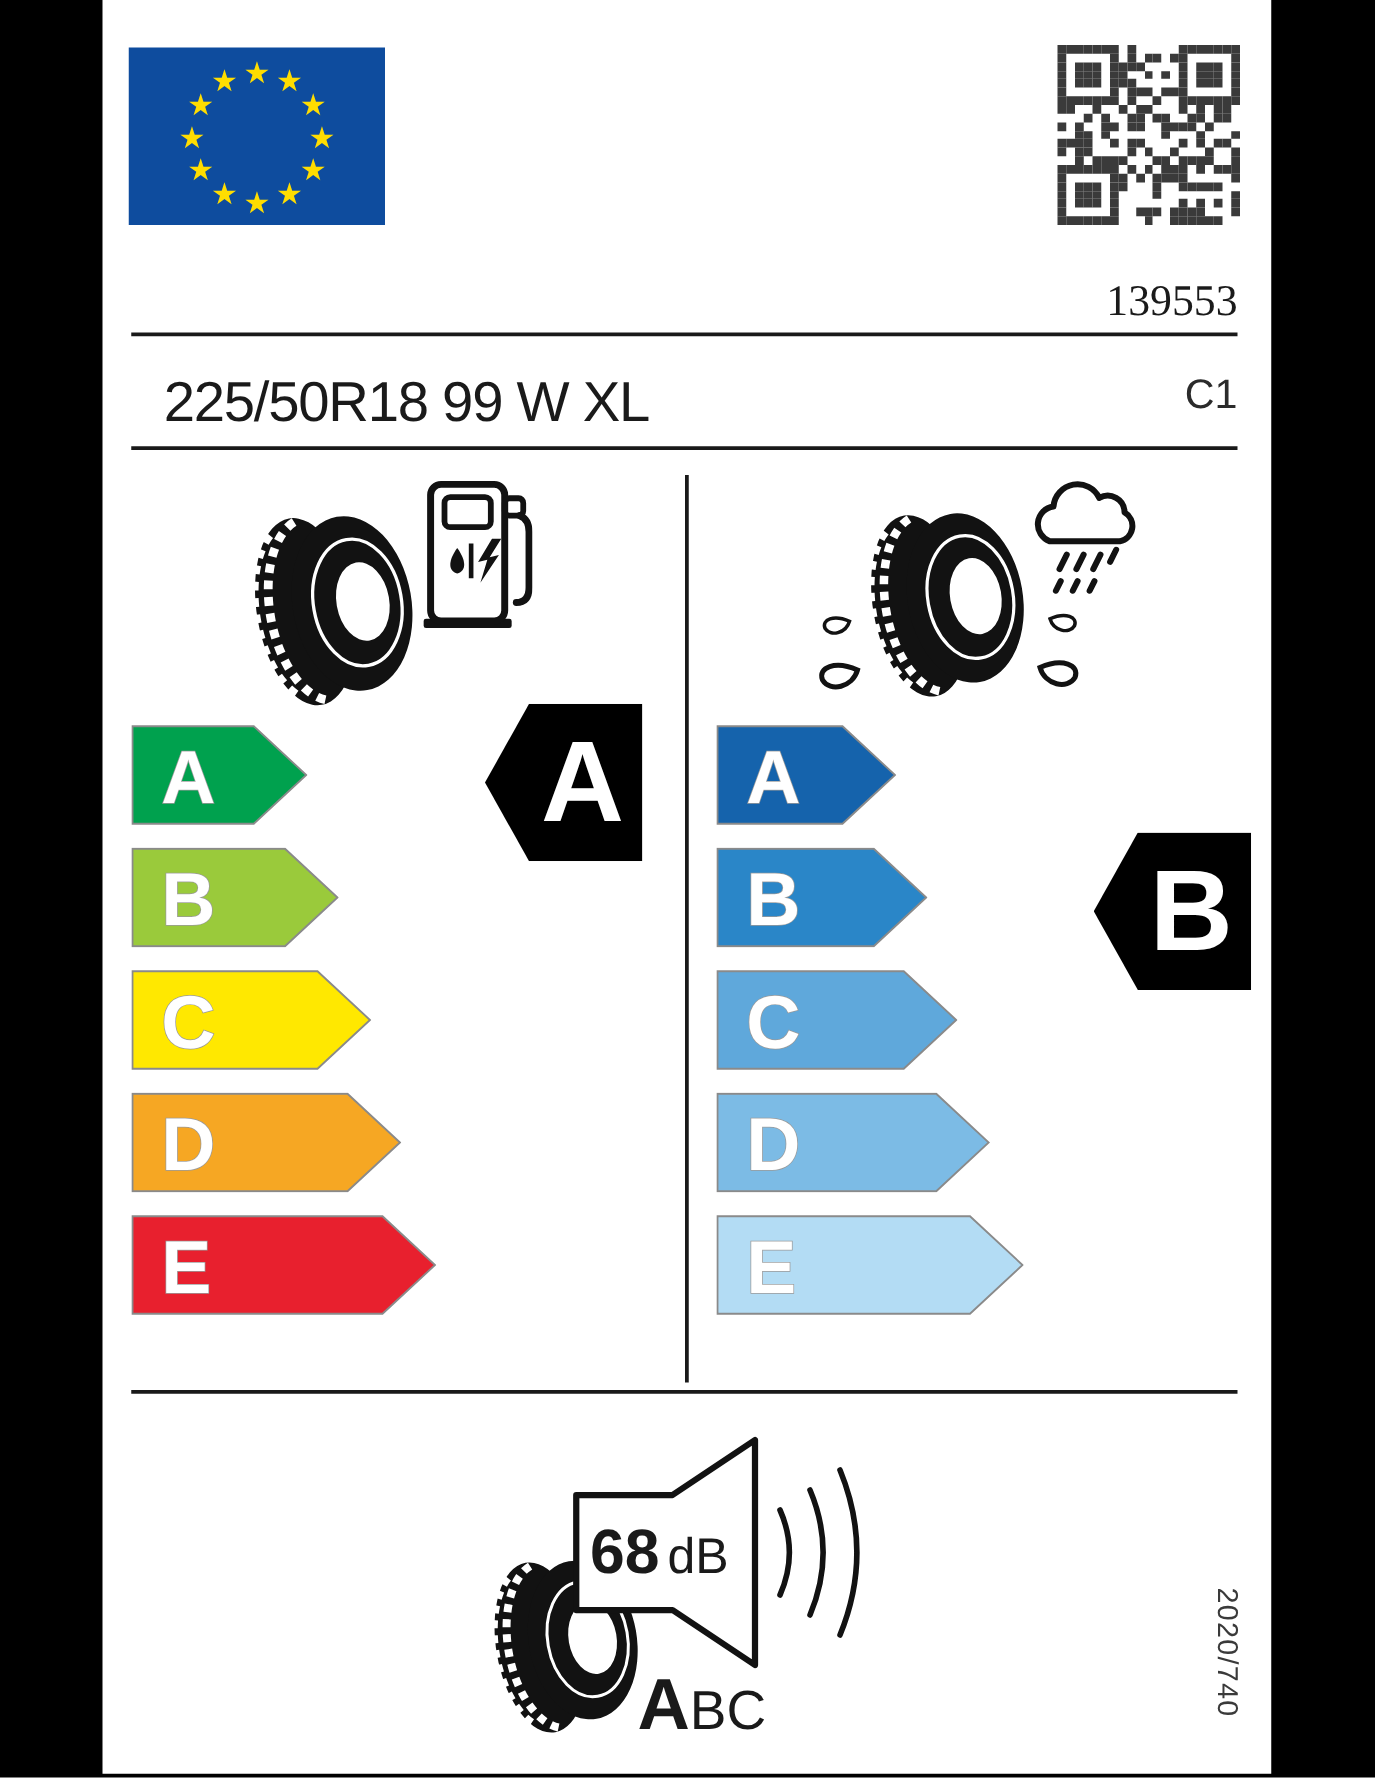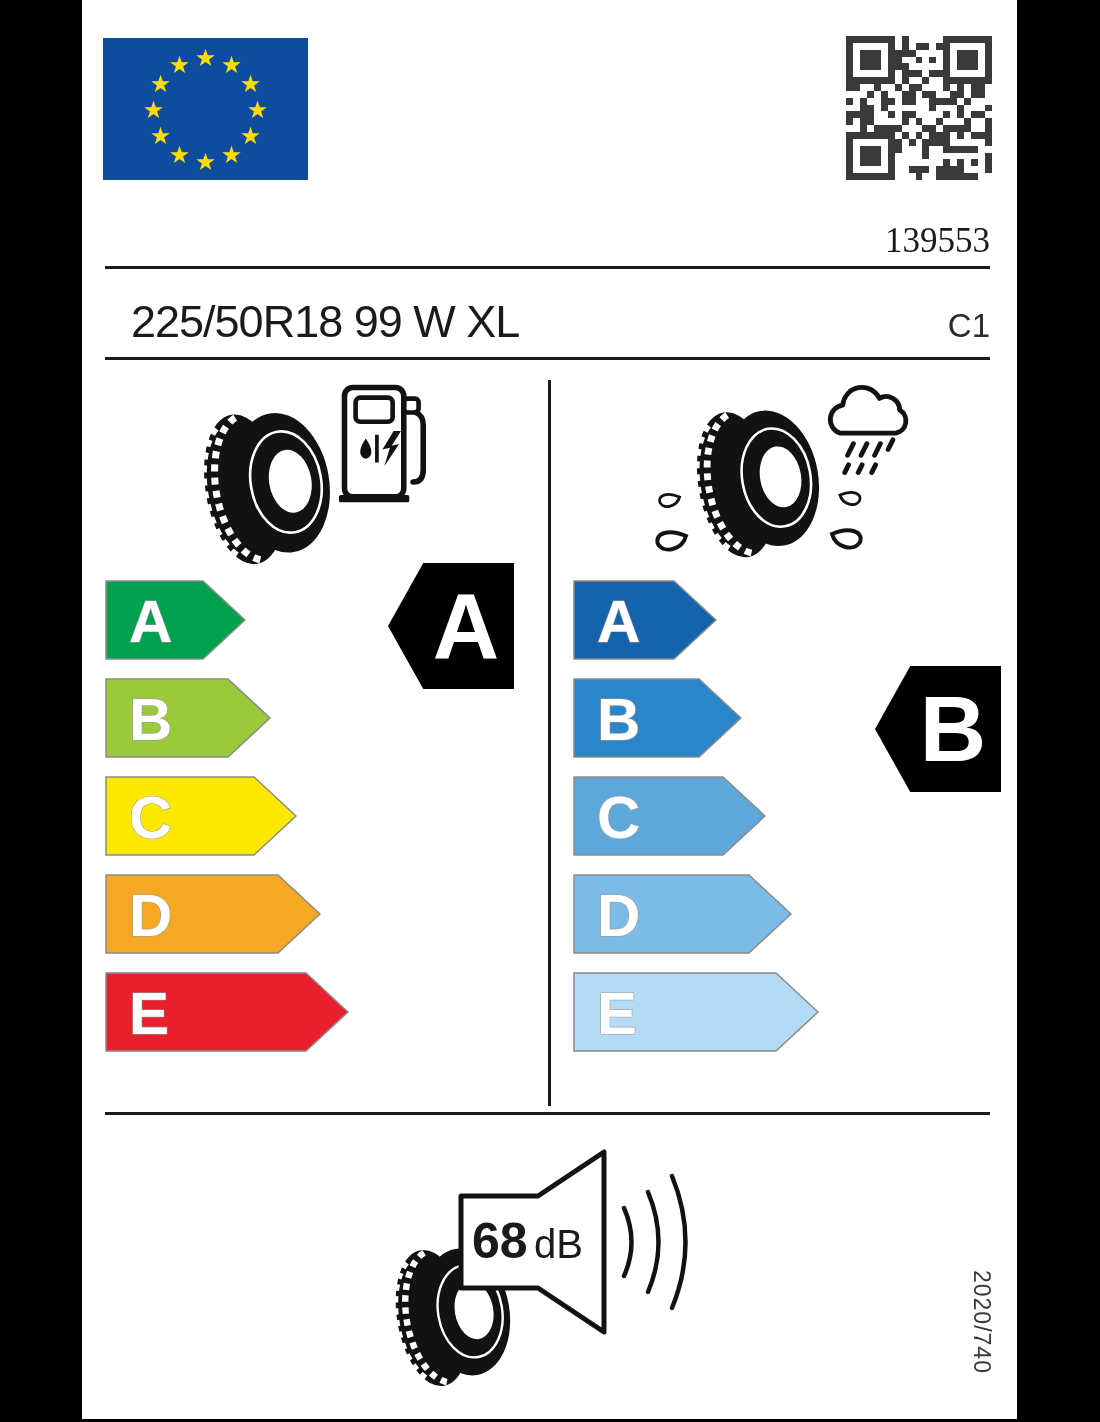--- a/index.html
+++ b/index.html
@@ -15,21 +15,21 @@
   .logo{left:246px;top:46px;display:flex;align-items:flex-start;}
   .logo-text{font-size:112px;line-height:104px;font-weight:700;color:#1159a6;letter-spacing:0px;transform:scaleY(1.02);}
   .qr{left:764px;top:36px;width:146px;height:144px;display:grid;grid-template-columns:repeat(21,1fr);grid-template-rows:repeat(21,1fr);}
   .qr div{width:100%;height:100%;}
   .qr .on{background:#3a3a3a;}
 
   .brand-row-name{left:23px;top:220px;font-size:35px;font-weight:700;letter-spacing:.5px;}
   .brand-row-article{right:27px;top:221px;font-size:35px;font-weight:400;text-align:center;font-family:Liberation Serif, serif;}
   .rule{left:23px;width:885px;height:3px;background:#1a1a1a;}
   .size-text{left:20px;top:296px;font-size:45px;font-weight:400;letter-spacing:-1px;margin-left:29px;}
-  .class-code{right:27px;top:307px;font-size:33px;color:#2b2b2b;}
+  .class-code{right:27px;top:296px;font-size:33px;color:#2b2b2b;}
 
   
   .divider{left:466px;top:380px;width:3px;height:726px;background:#1a1a1a;}
   .arrow{position:absolute;}
   .indicator{
     position:absolute;width:126px;height:126px;background:#000;color:#fff;
     clip-path:polygon(28% 0,100% 0,100% 100%,28% 100%,0 50%);
     display:flex;align-items:center;justify-content:center;
     font-size:92px;font-weight:700;padding-left:30px;box-sizing:border-box;
   }
@@ -640,15 +640,18 @@
     <polygon points="3,50 80,50 146,6 146,186 80,142 3,142" fill="#fff" stroke="#121212" stroke-width="5" stroke-linejoin="round"></polygon>
     <text x="14" y="112" font-size="50" font-weight="bold" fill="#1a1a1a">68</text>
     <text x="76" y="112" font-size="40" fill="#1a1a1a">dB</text>
     <g fill="none" stroke="#121212" stroke-width="4.5" stroke-linecap="round">
       <path d="M166 62 q15 34 0 68"></path>
       <path d="M190 46 q21 50 0 100"></path>
       <path d="M214 30 q27 66 0 132"></path>
     </g>
   </svg>
 
+  <div class="abs abc">
+    <span class="big">A</span><span class="rest">BC</span>
+  </div>
 
   <div class="abs regulation">2020/740</div>
 </div>
 
 </body></html>

